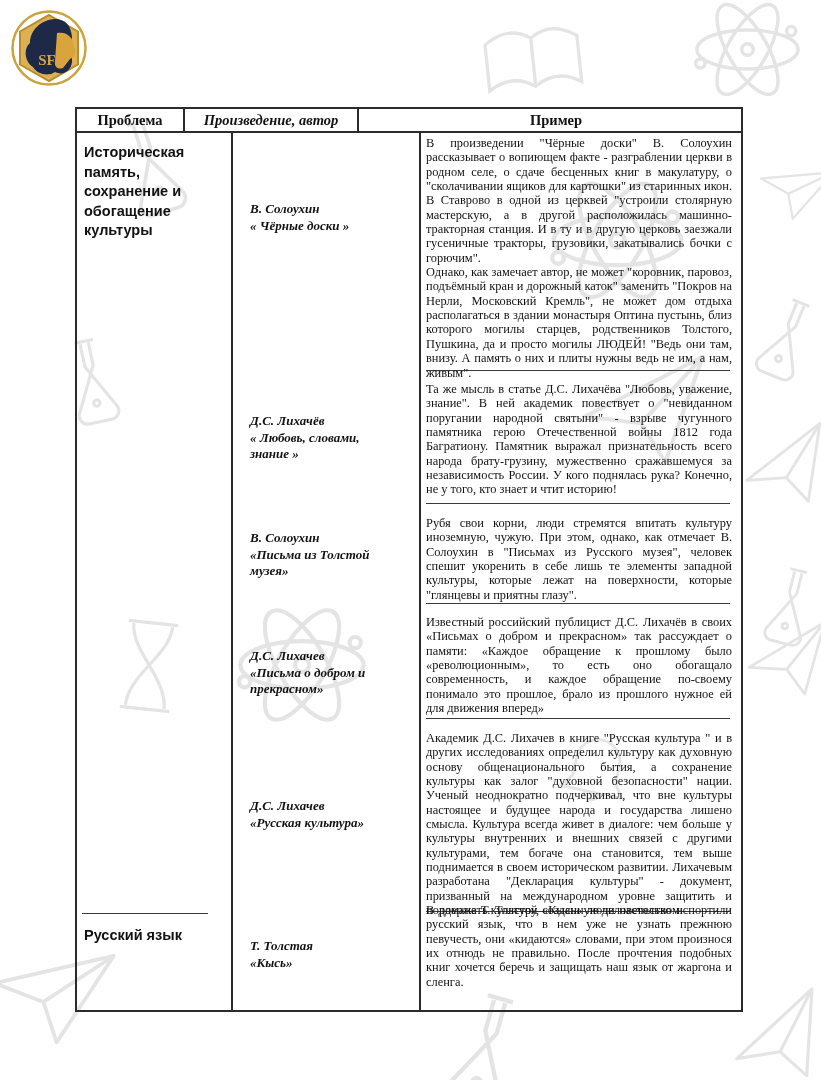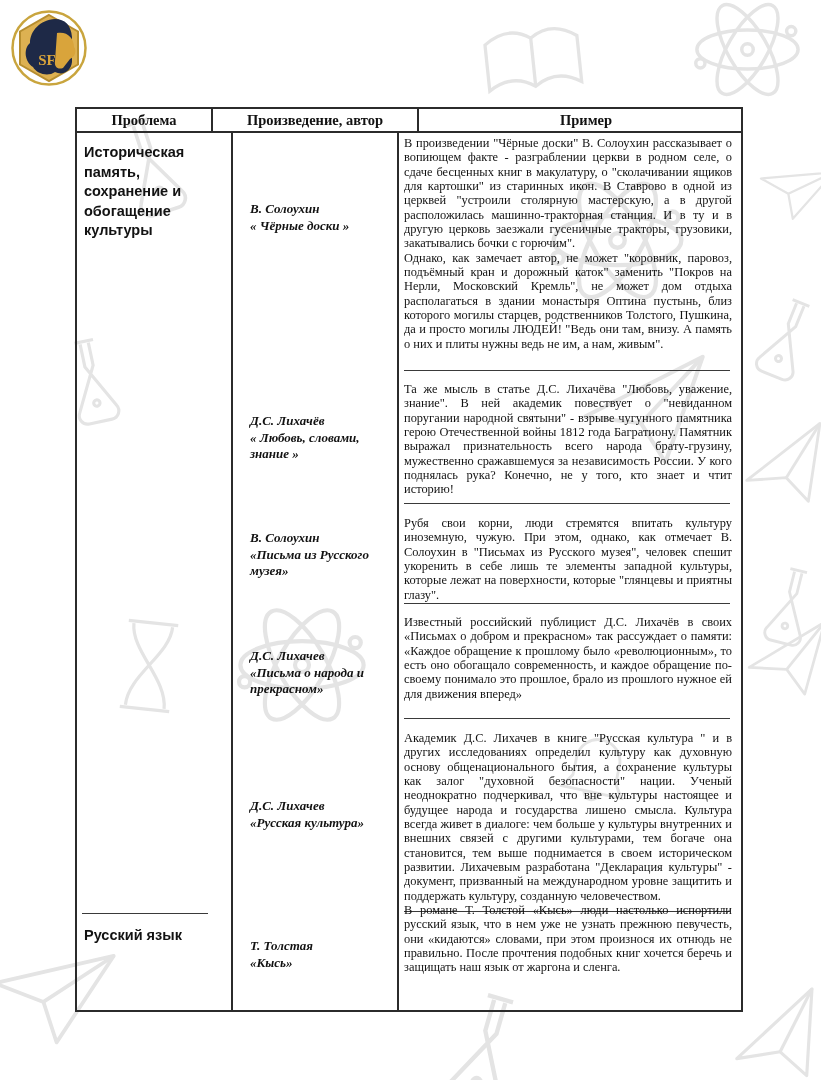--- a/index.html
+++ b/index.html
@@ -16,27 +16,27 @@
   .doc-table {
     position:absolute; left:75px; top:107px; width:668px; height:905px;
     border:2px solid #2b2b2b; box-sizing:border-box; z-index:1;
     display:flex; flex-direction:column; background:transparent;
   }
   .thead { display:flex; height:22px; border-bottom:2px solid #2b2b2b; }
   .th {
     display:flex; align-items:center; justify-content:center;
     font-weight:bold; font-size:14.5px; box-sizing:border-box;
   }
-  .th1 { width:136px; border-right:2px solid #2b2b2b;text-align:center; }
-  .th2 { width:206px; border-right:2px solid #2b2b2b; }
+  .th1 { width:108px; border-right:2px solid #2b2b2b;text-align:center; }
+  .th2 { width:174px; border-right:2px solid #2b2b2b;font-style:italic; }
   .th3 { flex:1;margin-left:12px; }
   .tbody { display:flex; flex:1; }
   .td { position:relative; box-sizing:border-box; }
   .td1 { width:156px; border-right:2px solid #2b2b2b; }
-  .td2 { width:166px; border-right:2px solid #2b2b2b; }
+  .td2 { width:188px; border-right:2px solid #2b2b2b; }
   .td3 { flex:1; }
   .problem {
     position:absolute; left:7px; right:5px;
     font-family:"Liberation Sans", sans-serif; font-weight:bold;
     font-size:14.5px; line-height:19.5px;
   }
   .work {
     position:absolute; left:17px; right:3px;
     font-weight:bold; font-style:italic; font-size:13px; line-height:16.5px;
   }
@@ -218,26 +218,26 @@
           <div>В. Солоухин</div>
           <div>« Чёрные доски »</div>
         </div>
         <div class="work" style="top:280px">
           <div>Д.С. Лихачёв</div>
           <div>« Любовь, словами,</div>
           <div>знание »</div>
         </div>
         <div class="work" style="top:397px">
           <div>В. Солоухин</div>
-          <div>«Письма из Русского</div>
+          <div>«Письма из Толстой</div>
           <div>музея»</div>
         </div>
         <div class="work" style="top:515px">
           <div>Д.С. Лихачев</div>
-          <div>«Письма о народа и</div>
+          <div>«Письма о добром и</div>
           <div>прекрасном»</div>
         </div>
         <div class="work" style="top:665px">
           <div>Д.С. Лихачев</div>
           <div>«Русская культура»</div>
         </div>
         <div class="work" style="top:805px">
           <div>Т. Толстая</div>
           <div>«Кысь»</div>
         </div>

